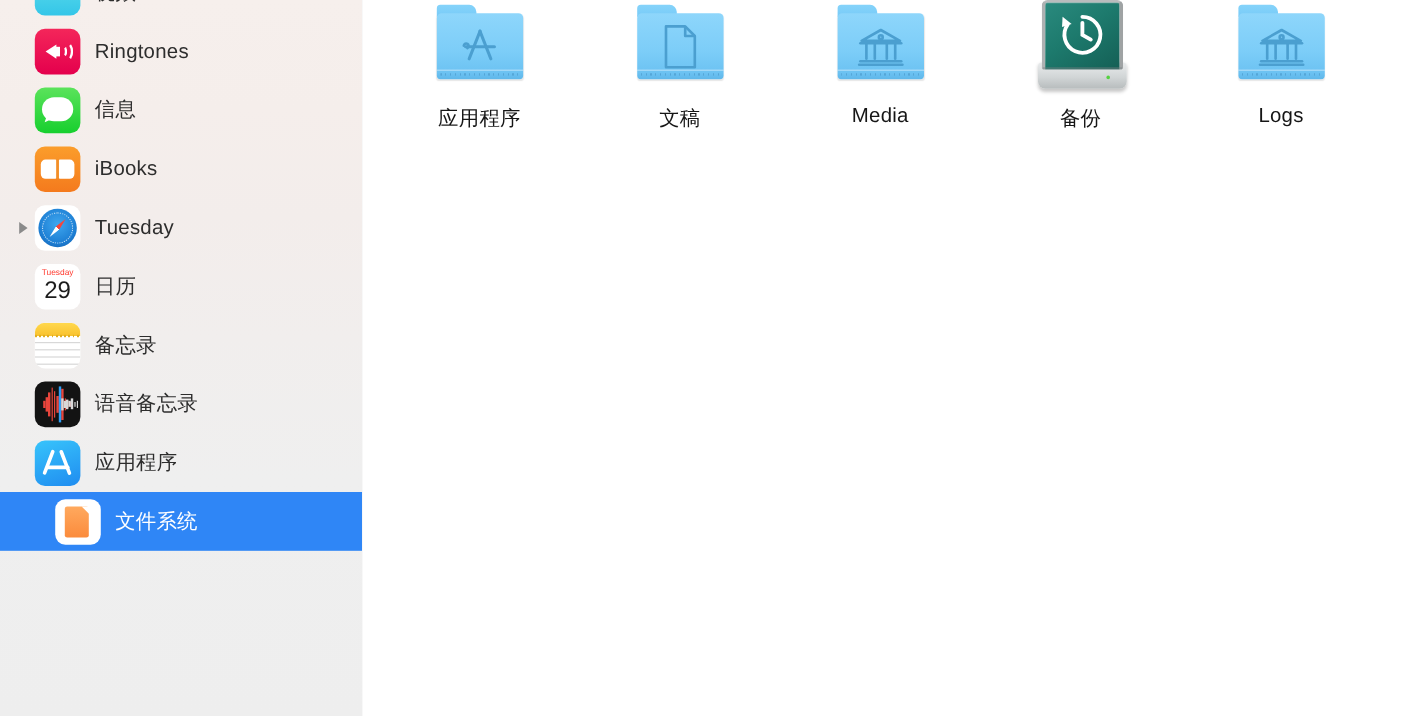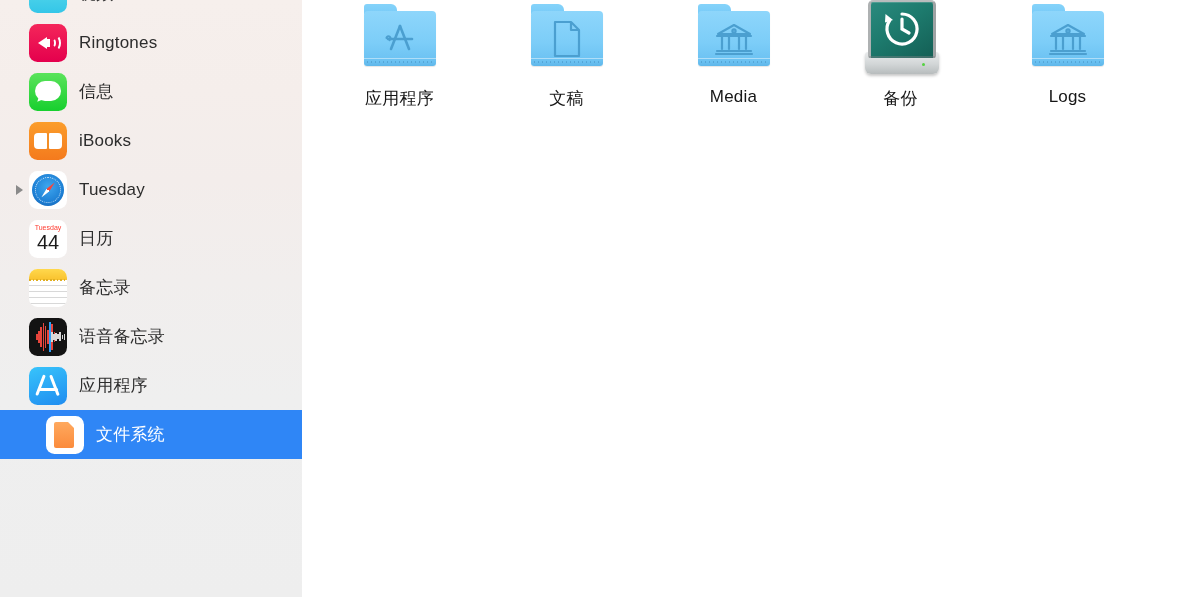--- a/index.html
+++ b/index.html
@@ -385,21 +385,21 @@
             <div class="needle"></div>
           </div>
           <span class="sb-label">Tuesday</span>
         </div>
         <div class="sb-row">
           <div class="sb-tri blank">
             <span class="tri"></span>
           </div>
           <div class="sb-icon ic-cal">
             <div class="day">Tuesday</div>
-            <div class="num">44</div>
+            <div class="num">29</div>
           </div>
           <span class="sb-label">日历</span>
         </div>
         <div class="sb-row">
           <div class="sb-tri blank">
             <span class="tri"></span>
           </div>
           <div class="sb-icon ic-notes">
             <div class="top"></div>
             <div class="perf"></div>

